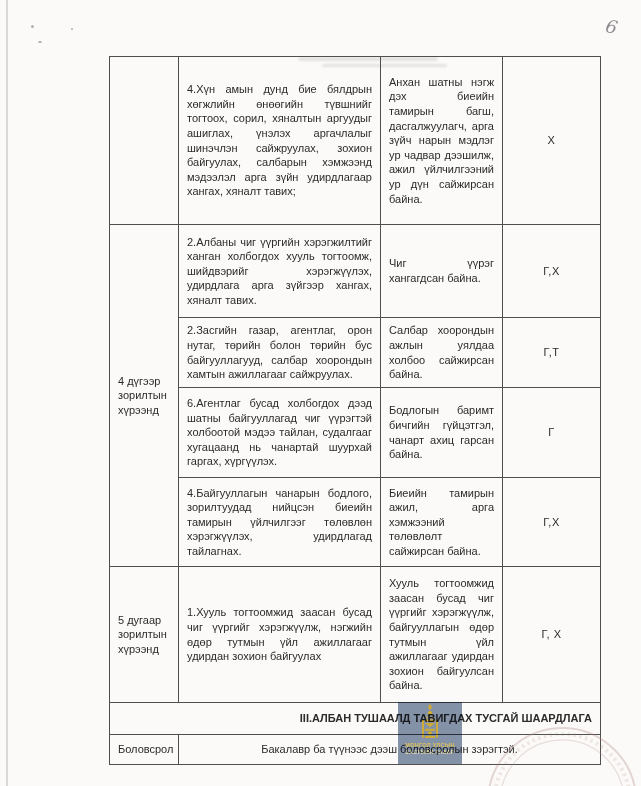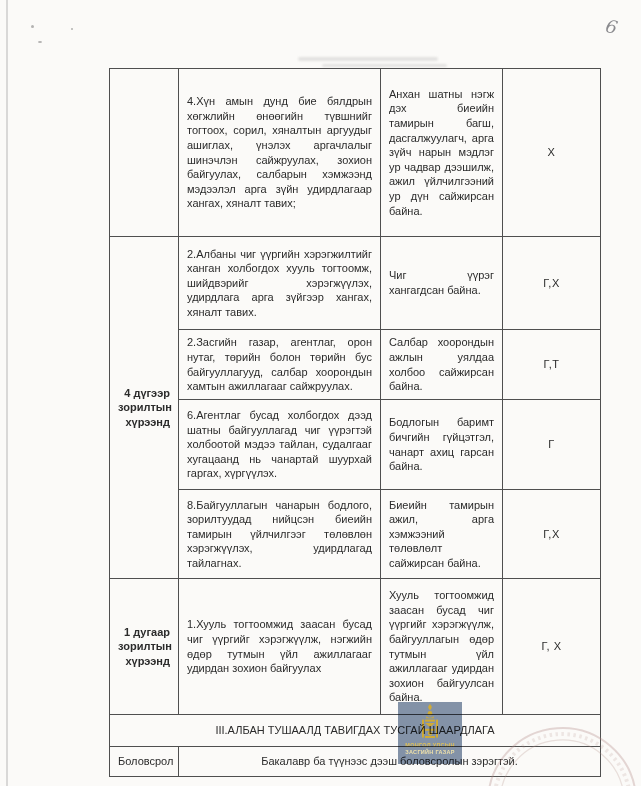--- a/index.html
+++ b/index.html
@@ -14,34 +14,34 @@
   .bleed{position:absolute;background:rgba(120,120,120,.18);filter:blur(1.2px);border-radius:2px;}
 
   
   .hand-num{
     position:absolute;left:606px;top:16px;font-family:"DejaVu Serif",serif;
     font-style:italic;font-size:18px;color:#8a8a8e;transform:rotate(14deg);
   }
 
   
   table.doc{
-    position:absolute;left:109px;top:68px;width:491px;
+    position:absolute;left:109px;top:56px;width:491px;
     border-collapse:collapse;table-layout:fixed;
   }
   table.doc td{
     border:1px solid #4f4f4f;
     font-size:11px;line-height:14.6px;
     vertical-align:middle;padding:5px 8px;
     overflow:hidden;
   }
-  td.group-cell{text-align:right;padding:4px 5px;font-weight:bold;}
+  td.group-cell{text-align:left;padding:4px 5px;}
   td.task-cell{text-align:justify;padding:6px 10px;}
   td.result-cell{text-align:justify;padding:5px 7px;margin-left:40px;}
   td.mark-cell{text-align:center;letter-spacing:.5px;}
-  td.section-cell{font-weight:normal;font-size:11.5px;padding:6px 8px;text-align:center;}
+  td.section-cell{font-weight:bold;font-size:11.5px;padding:6px 8px;text-align:right;}
   td.edu-label-cell{text-align:left;}
   td.edu-value-cell{text-align:center;padding:6px 11px;}
 
   
   .gov-logo{
     position:absolute;left:398px;top:702px;width:64px;height:62px;
     background:rgba(116,134,161,.88);mix-blend-mode:multiply;
     display:flex;flex-direction:column;align-items:center;justify-content:flex-start;
   }
   .gov-logo .soyombo{margin-top:2px;}
@@ -92,26 +92,26 @@
       <td class="task-cell">2.Засгийн газар, агентлаг, орон нутаг, төрийн болон төрийн бус байгууллагууд, салбар хоорондын хамтын ажиллагааг сайжруулах.</td>
       <td class="result-cell">Салбар хоорондын ажлын уялдаа холбоо сайжирсан байна.</td>
       <td class="mark-cell">Г,Т</td>
     </tr>
     <tr style="height:90px">
       <td class="task-cell">6.Агентлаг бусад холбогдох дээд шатны байгууллагад чиг үүрэгтэй холбоотой мэдээ тайлан, судалгааг хугацаанд нь чанартай шуурхай гаргах, хүргүүлэх.</td>
       <td class="result-cell">Бодлогын баримт бичгийн гүйцэтгэл, чанарт ахиц гарсан байна.</td>
       <td class="mark-cell">Г</td>
     </tr>
     <tr style="height:89px">
-      <td class="task-cell">8.Байгууллагын чанарын бодлого, зорилтуудад нийцсэн биеийн тамирын үйлчилгээг төлөвлөн хэрэгжүүлэх, удирдлагад тайлагнах.</td>
+      <td class="task-cell">4.Байгууллагын чанарын бодлого, зорилтуудад нийцсэн биеийн тамирын үйлчилгээг төлөвлөн хэрэгжүүлэх, удирдлагад тайлагнах.</td>
       <td class="result-cell">Биеийн тамирын ажил, арга хэмжээний төлөвлөлт сайжирсан байна.</td>
       <td class="mark-cell">Г,Х</td>
     </tr>
     <tr style="height:136px">
-      <td class="group-cell">1 дугаар зорилтын хүрээнд</td>
+      <td class="group-cell">5 дугаар зорилтын хүрээнд</td>
       <td class="task-cell">1.Хууль тогтоомжид заасан бусад чиг үүргийг хэрэгжүүлж, нэгжийн өдөр тутмын үйл ажиллагааг удирдан зохион байгуулах</td>
       <td class="result-cell">Хууль тогтоомжид заасан бусад чиг үүргийг хэрэгжүүлж, байгууллагын өдөр тутмын үйл ажиллагааг удирдан зохион байгуулсан байна.</td>
       <td class="mark-cell">Г, Х</td>
     </tr>
     <tr style="height:32px">
       <td class="section-cell" colspan="4">III.АЛБАН ТУШААЛД ТАВИГДАХ ТУСГАЙ ШААРДЛАГА</td>
     </tr>
     <tr style="height:30px">
       <td class="edu-label-cell">Боловсрол</td>
       <td class="edu-value-cell" colspan="3">Бакалавр ба түүнээс дээш боловсролын зэрэгтэй.</td>

